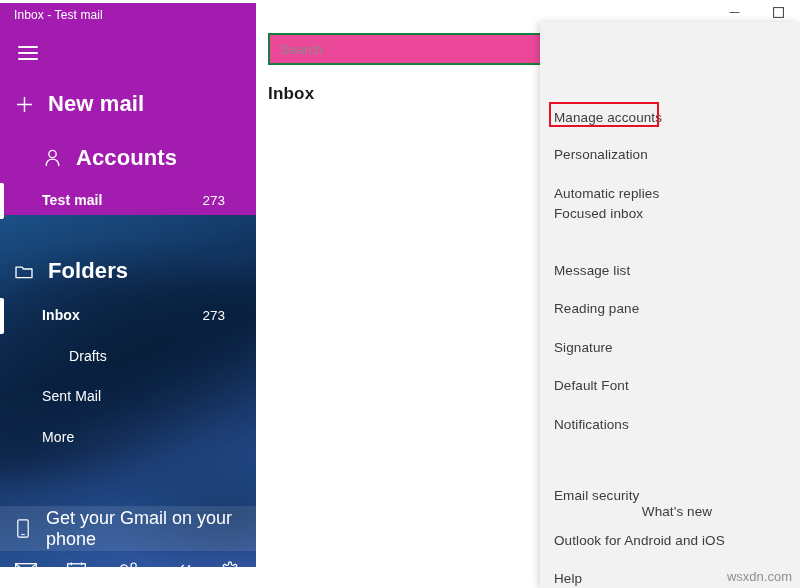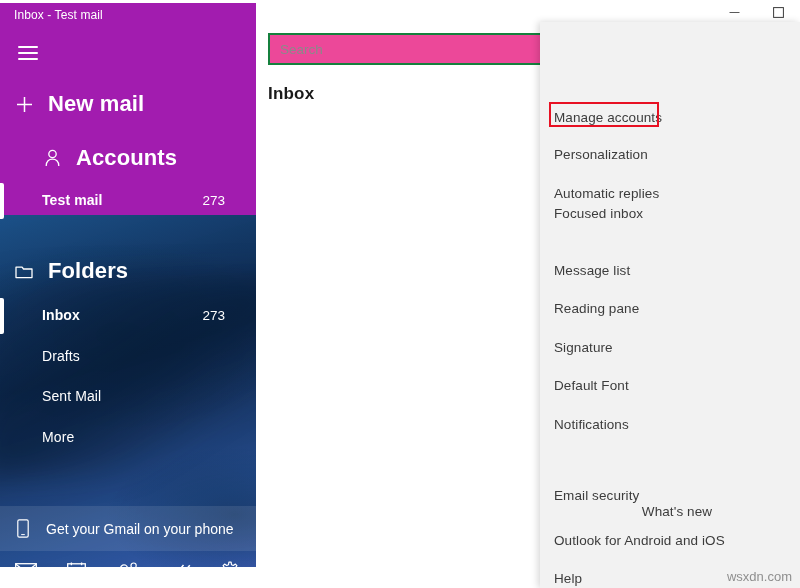--- a/index.html
+++ b/index.html
@@ -90,21 +90,21 @@
     position:absolute; left:0; width:4px; height:36px; background:#ffffff;
     border-radius:0 2px 2px 0;
   }
 
   #gmail-promo {
     position:absolute; left:0; bottom:40px; width:256px; height:45px;
     background:rgba(255,255,255,0.10);
     display:flex; align-items:center; cursor:pointer;
   }
   #gmail-promo .ico { width:46px; flex:0 0 46px; display:flex; align-items:center; justify-content:center; }
-  #gmail-promo .txt { font-size:14px; color:#ffffff; }
+  #gmail-promo .txt { font-size:18px; color:#ffffff; }
 
   #appbar {
     position:absolute; left:0; bottom:0; width:256px; height:40px;
     display:flex; align-items:center;
   }
   #appbar .slot {
     width:51.2px; height:40px;
     display:flex; align-items:center; justify-content:center;
     cursor:pointer;
   }
@@ -221,21 +221,21 @@
           </svg>
         </span>
         <span class="txt">Folders</span>
       </div>
 
       <div class="sel-bar" style="top:295px;"></div>
       <div class="nav-sub bold" style="top:295px;">
         <span class="label">Inbox</span>
         <span class="count">273</span>
       </div>
-      <div class="nav-sub" style="top:336px;">
+      <div class="nav-sub" style="top:336px;padding-left:27px;">
         <span class="label">Drafts</span>
       </div>
       <div class="nav-sub" style="top:376px;">
         <span class="label">Sent Mail</span>
       </div>
       <div class="nav-sub" style="top:417px;">
         <span class="label">More</span>
       </div>
 
       <div id="gmail-promo">

